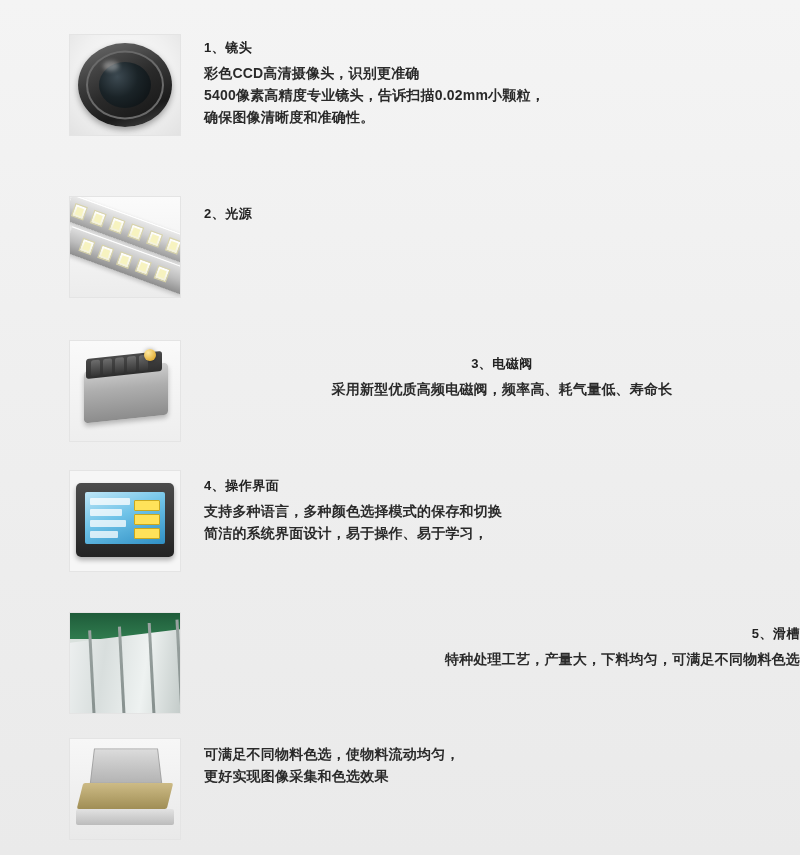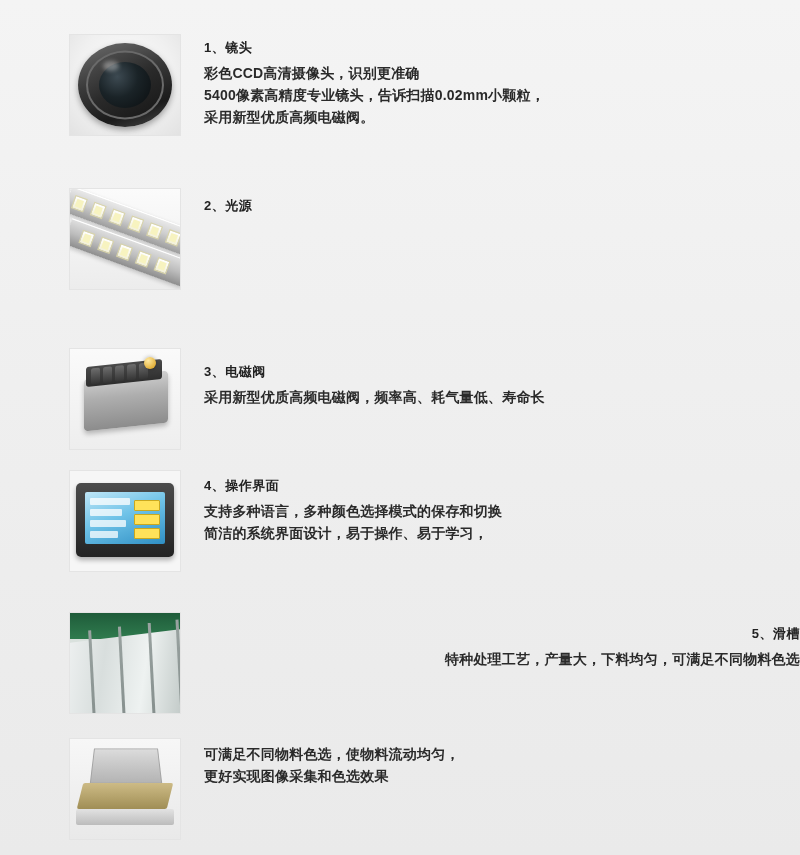--- a/index.html
+++ b/index.html
@@ -56,22 +56,22 @@
     font-size: 14px;
     color: #2a2a2a;
     line-height: 1.55;
     font-weight: bold;
     letter-spacing: 0.2px;
     white-space: nowrap;
   }
 
   
   #feat-1 { position:absolute; left: 60px; top: 34px;  width: 740px; }
-  #feat-2 { position:absolute; left: 60px; top: 188px; width: 740px; }
-  #feat-3 { position:absolute; left: 60px; top: 348px; width: 740px; }
+  #feat-2 { position:absolute; left: 60px; top: 196px; width: 740px; }
+  #feat-3 { position:absolute; left: 60px; top: 340px; width: 740px; text-align: center; }
   #feat-4 { position:absolute; left: 60px; top: 470px; width: 740px; }
   #feat-5 { position:absolute; left: 60px; top: 612px; width: 740px; text-align: right; }
   #feat-6 { position:absolute; left: 60px; top: 738px; width: 740px; }
 
   #feat-1 .text-block { padding-top: 6px; }
   #feat-2 .text-block { padding-top: 10px; }
   #feat-3 .text-block { padding-top: 16px; }
   #feat-4 .text-block { padding-top: 8px; }
   #feat-5 .text-block { padding-top: 14px; }
   #feat-6 .text-block { padding-top: 6px; }
@@ -226,21 +226,21 @@
         <div class="lens-outer"></div>
         <div class="lens-ring"></div>
         <div class="lens-glass"></div>
         <div class="lens-flare"></div>
       </div>
     </div>
     <div class="text-block">
       <div class="f-title">1、镜头</div>
       <div class="f-line">彩色CCD高清摄像头，识别更准确</div>
       <div class="f-line">5400像素高精度专业镜头，告诉扫描0.02mm小颗粒，</div>
-      <div class="f-line">采用新型优质高频电磁阀。</div>
+      <div class="f-line">确保图像清晰度和准确性。</div>
     </div>
   </div>
 
   <div class="feature" id="feat-2">
     <div class="thumb-wrap">
       <div class="thumb">
         <div class="led-bg"></div>
         <div class="led-bar">
           <div class="led-chip" style="left:6px">
               <i></i>

